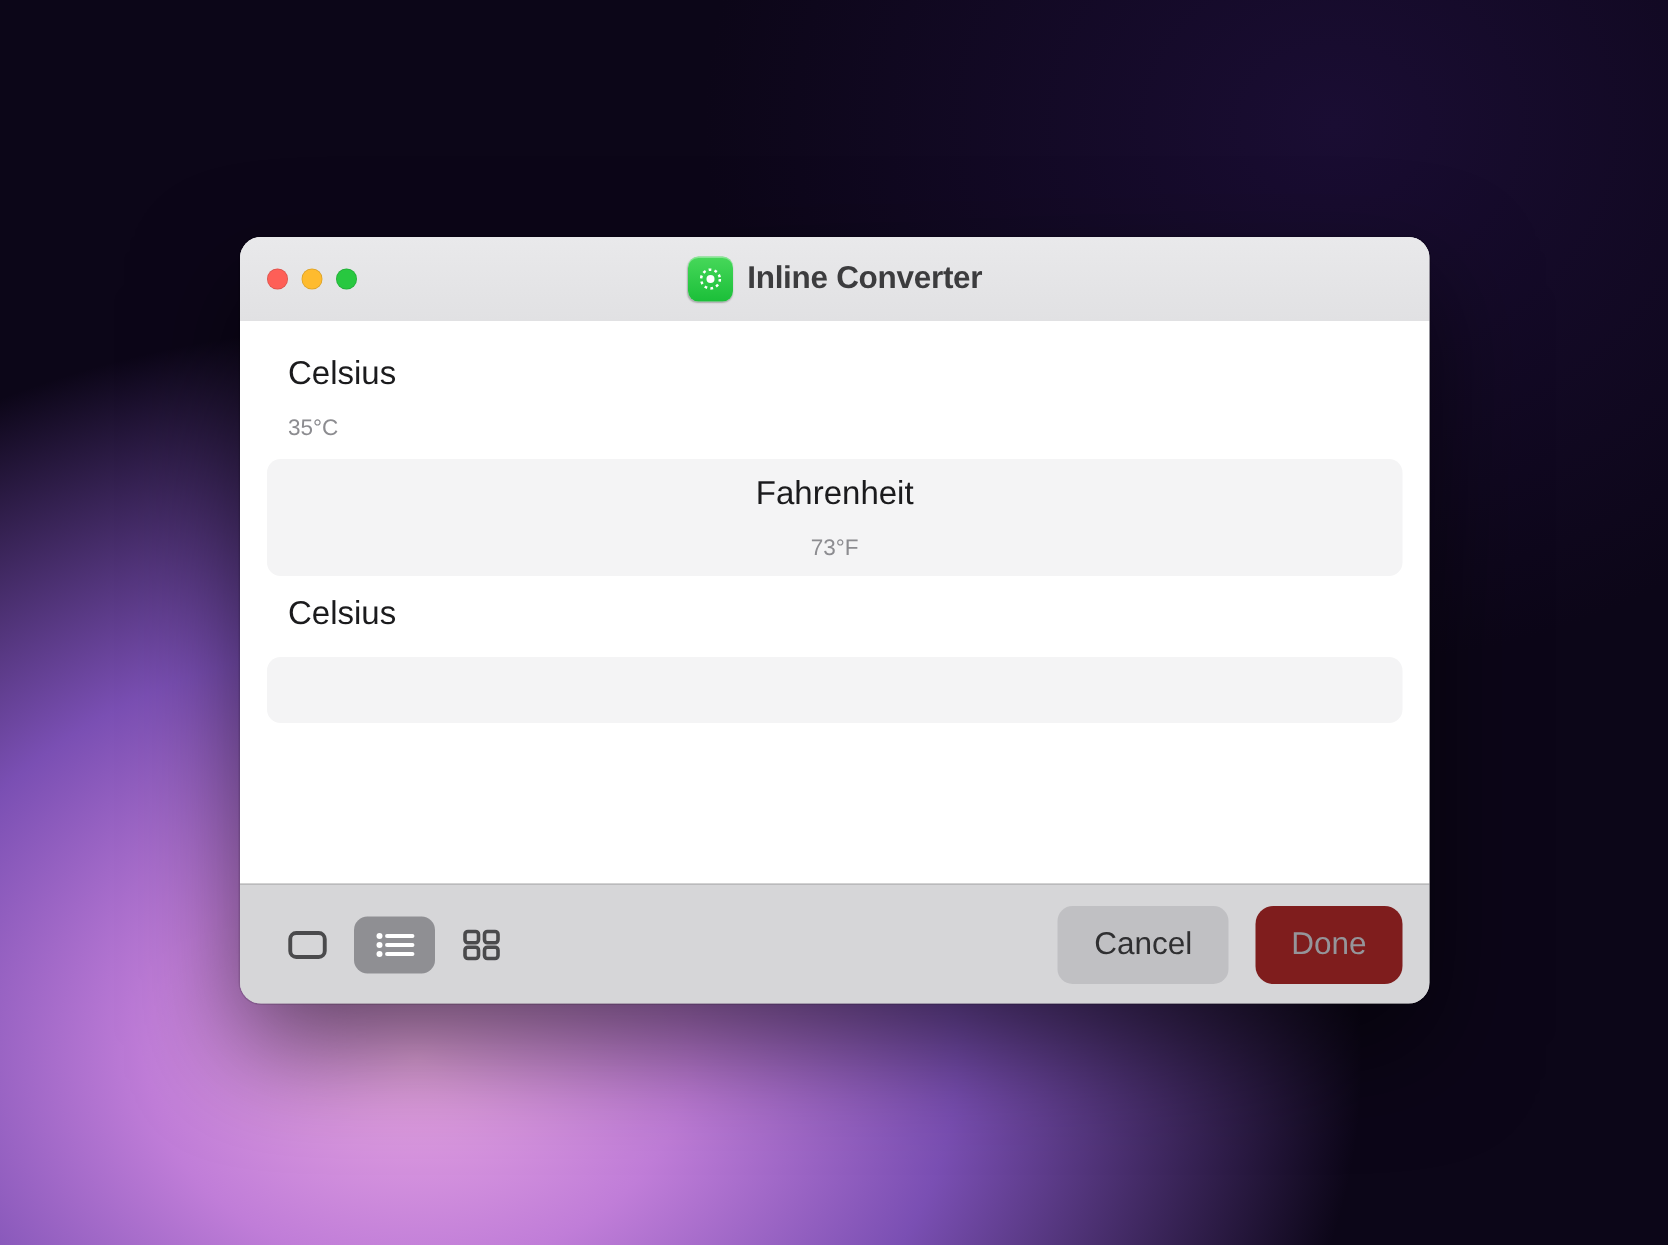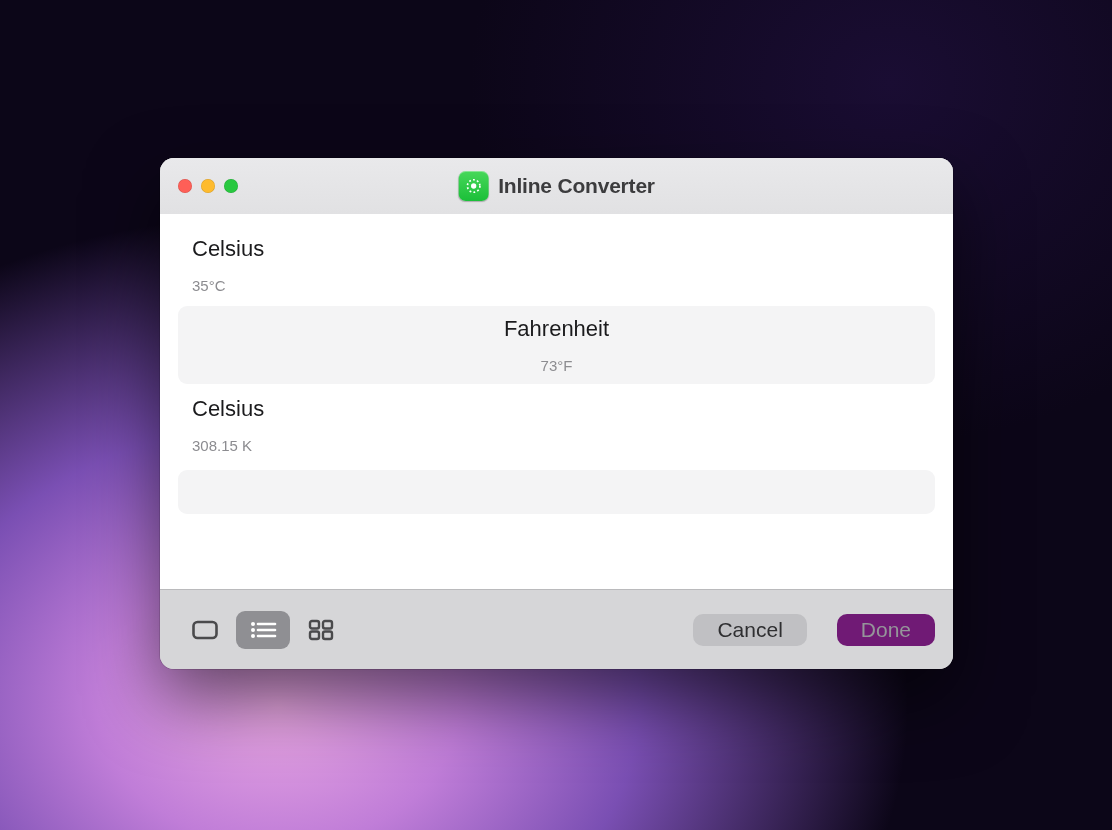--- a/index.html
+++ b/index.html
@@ -140,41 +140,41 @@
   }
   .seg svg { display: block; }
   .seg .stroke { stroke: #4a4a4c; }
   .seg.active { background: #8f8f93; }
   .seg.active .stroke { stroke: #ffffff; }
   .seg.active .fill   { fill: #ffffff; }
 
   .spacer { flex: 1; }
 
   .btn {
-    height: 32px;
+    height: 52px;
     padding: 0 24px;
     border-radius: 10px;
     font-size: 21px;
     font-weight: 500;
     display: flex;
     align-items: center;
     justify-content: center;
     user-select: none;
-    margin-left: 12px;
   }
   .btn-cancel {
     background: #c0c0c3;
     color: #2f2f31;
     cursor: pointer;
     margin-right: 14px;
   }
   .btn-done {
-    background: #701a75;
+    background: #7f1d1d;
     color: #95959a;
     cursor: default;
+    border-radius: 12px;
   }
 </style>
 </head>
 <body>
 
 <div class="window">
 
   <div class="titlebar">
     <div class="traffic-lights">
       <div class="light close"></div>
@@ -202,21 +202,20 @@
     <div class="row-gap"></div>
 
     <div class="row hover">
       <div class="primary">Fahrenheit</div>
       <div class="secondary">73°F</div>
     </div>
     <div class="row-gap"></div>
 
     <div class="row">
       <div class="primary">Celsius</div>
-      <div class="secondary">308.15 K</div>
     </div>
 
     <div class="extra-row"></div>
   </div>
 
   <div class="footer">
     <div class="view-toggle">
 
       <div class="seg">
         <svg width="32" height="24" viewBox="0 0 32 24">

